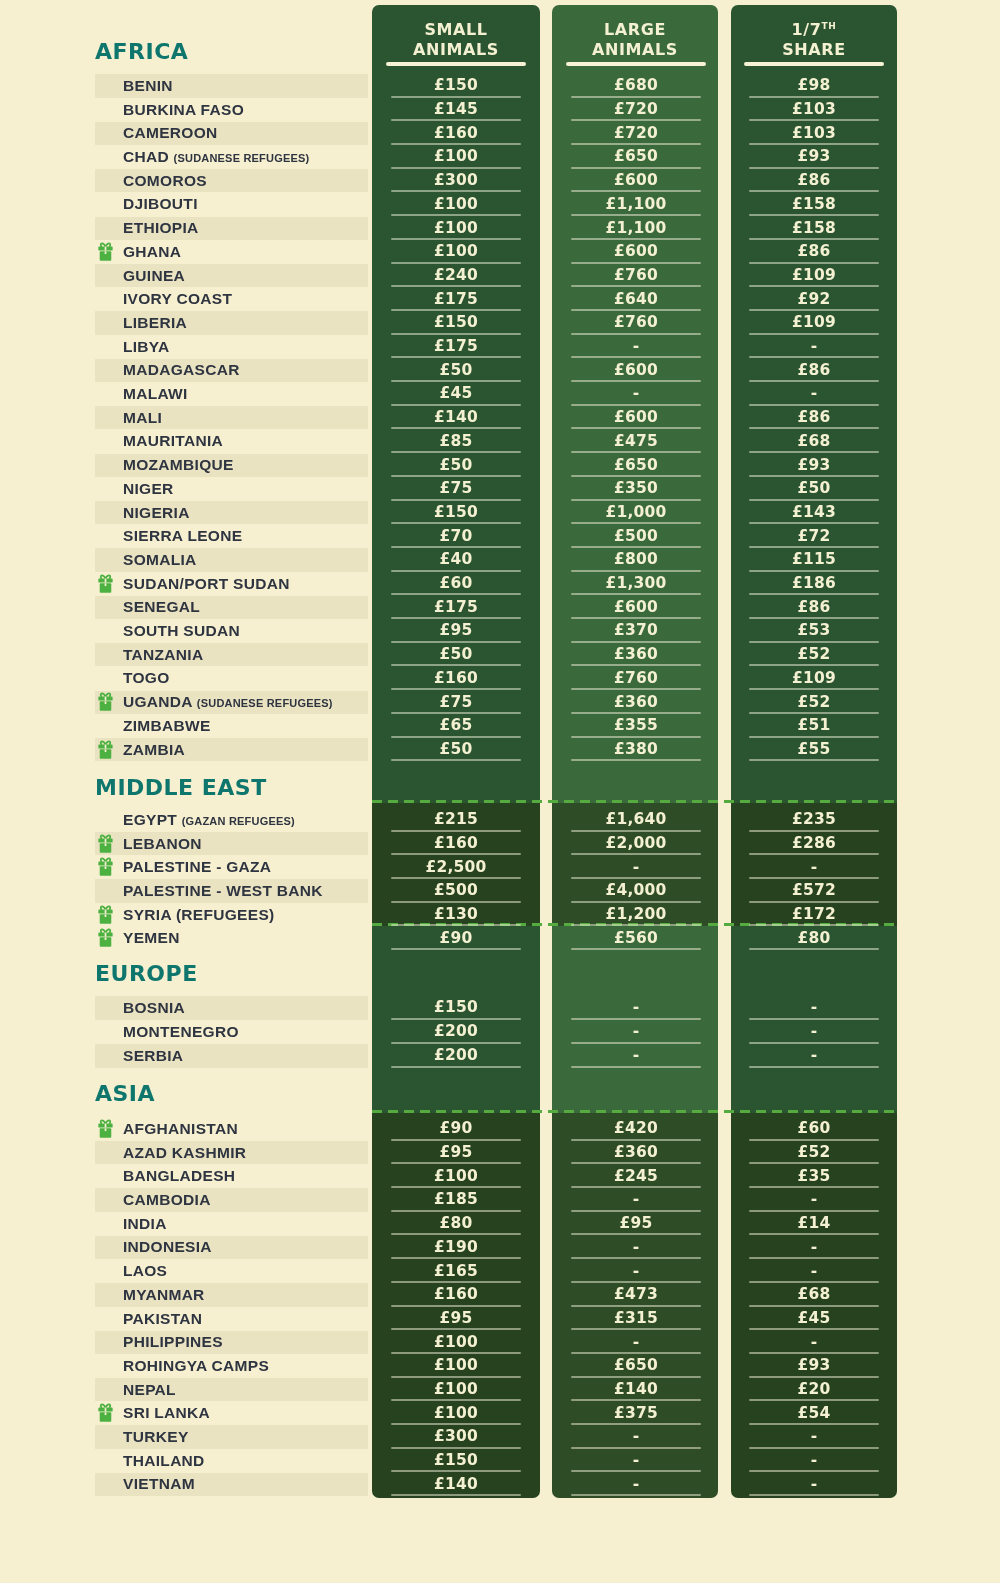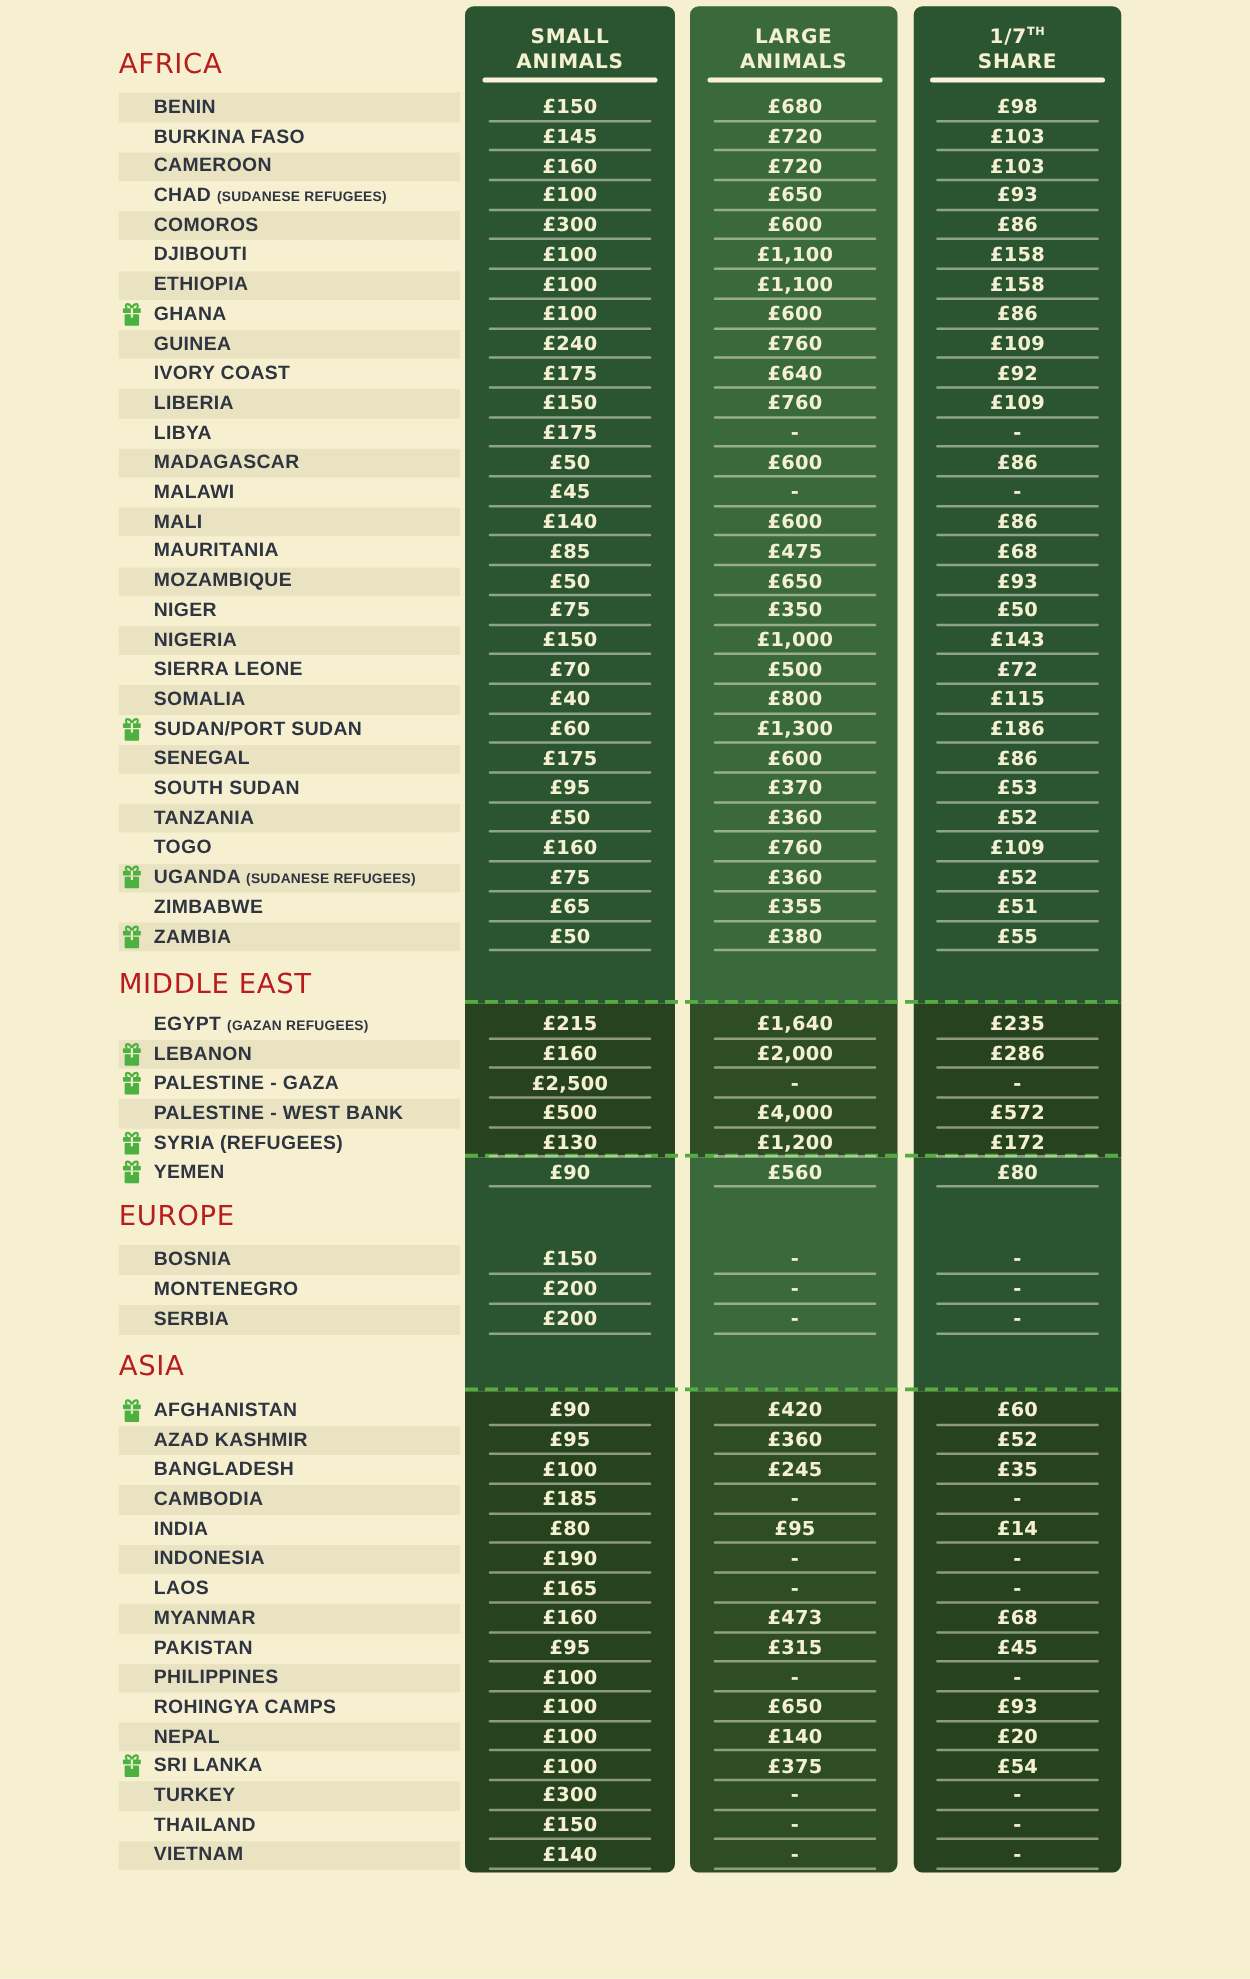--- a/index.html
+++ b/index.html
@@ -40,22 +40,22 @@
   .col-header.h2{left:552px;width:166px;}
   .col-header.h3{left:731px;width:166px;}
   .col-header sup{font-size:9px;}
   .hdr-underline{
     position:absolute;top:62px;width:140px;height:4px;background:#f8f3d6;border-radius:2px;
   }
   .hdr-underline.u1{left:386px;} .hdr-underline.u2{left:566px;} .hdr-underline.u3{left:744px;}
   
   .section-title{
     position:absolute;left:95px;
-    color:#b91c1c;font-family:"DejaVu Sans", sans-serif;
-    font-weight:normal;font-size:22px;letter-spacing:0.5px;white-space:nowrap;
+    color:#0f766e;font-family:"DejaVu Sans", sans-serif;
+    font-weight:bold;font-size:22px;letter-spacing:0.5px;white-space:nowrap;
   }
   
   .row{position:absolute;left:0;width:1000px;height:23.4px;}
   .row-stripe{position:absolute;left:95px;width:273px;top:0;height:100%;background:#eae3c2;}
   .country{
     position:absolute;left:123px;top:50%;transform:translateY(-50%);
     color:#2e3440;font-weight:bold;font-size:15.5px;letter-spacing:0.3px;white-space:nowrap;
   }
   .country .suffix{font-size:11px;letter-spacing:0.2px;}
   .gift{position:absolute;left:97px;top:50%;transform:translateY(-50%);width:18px;height:22px;}

